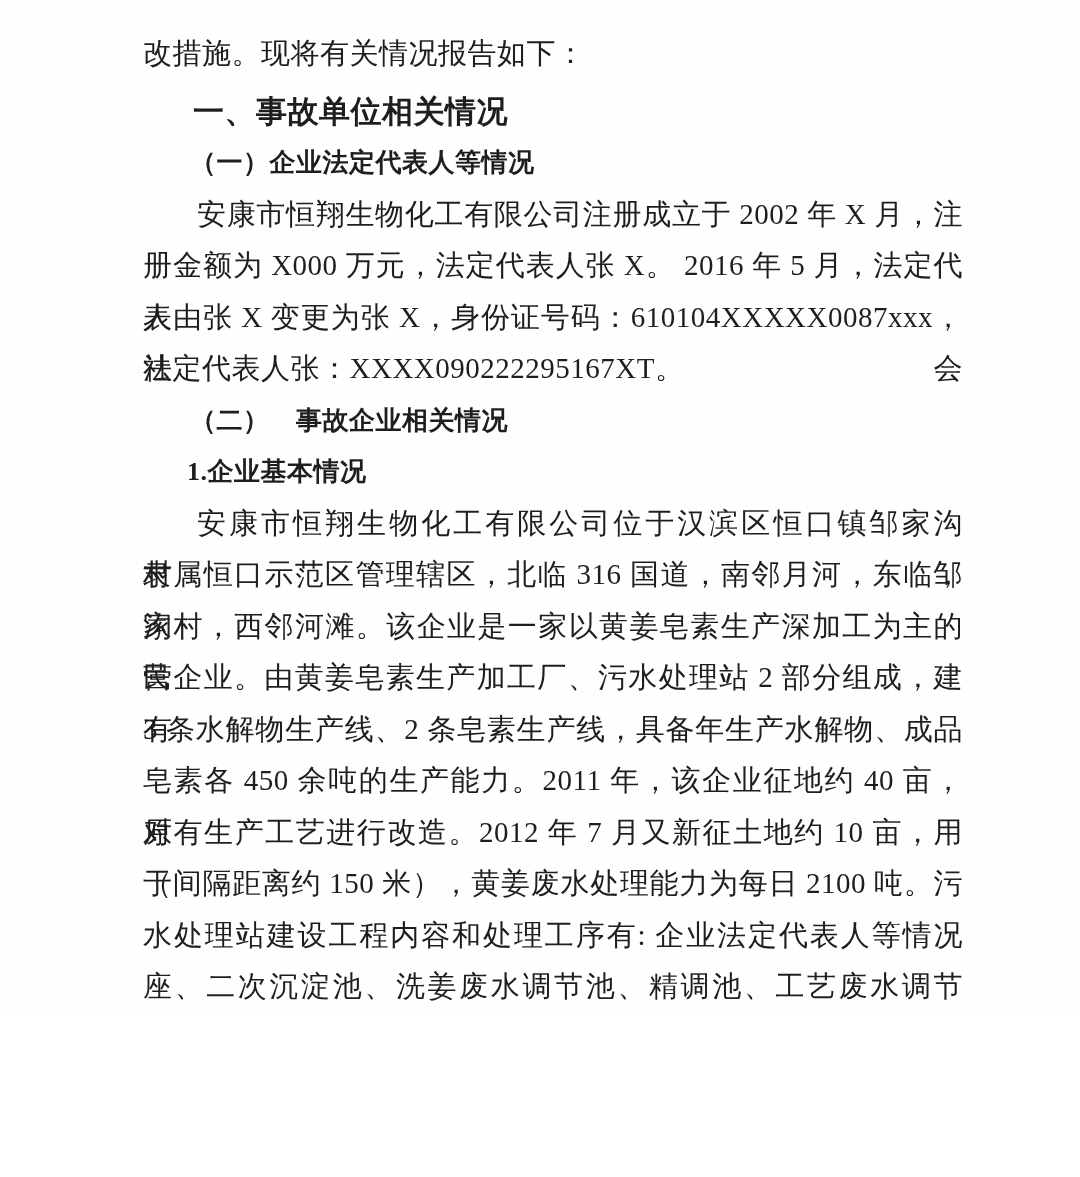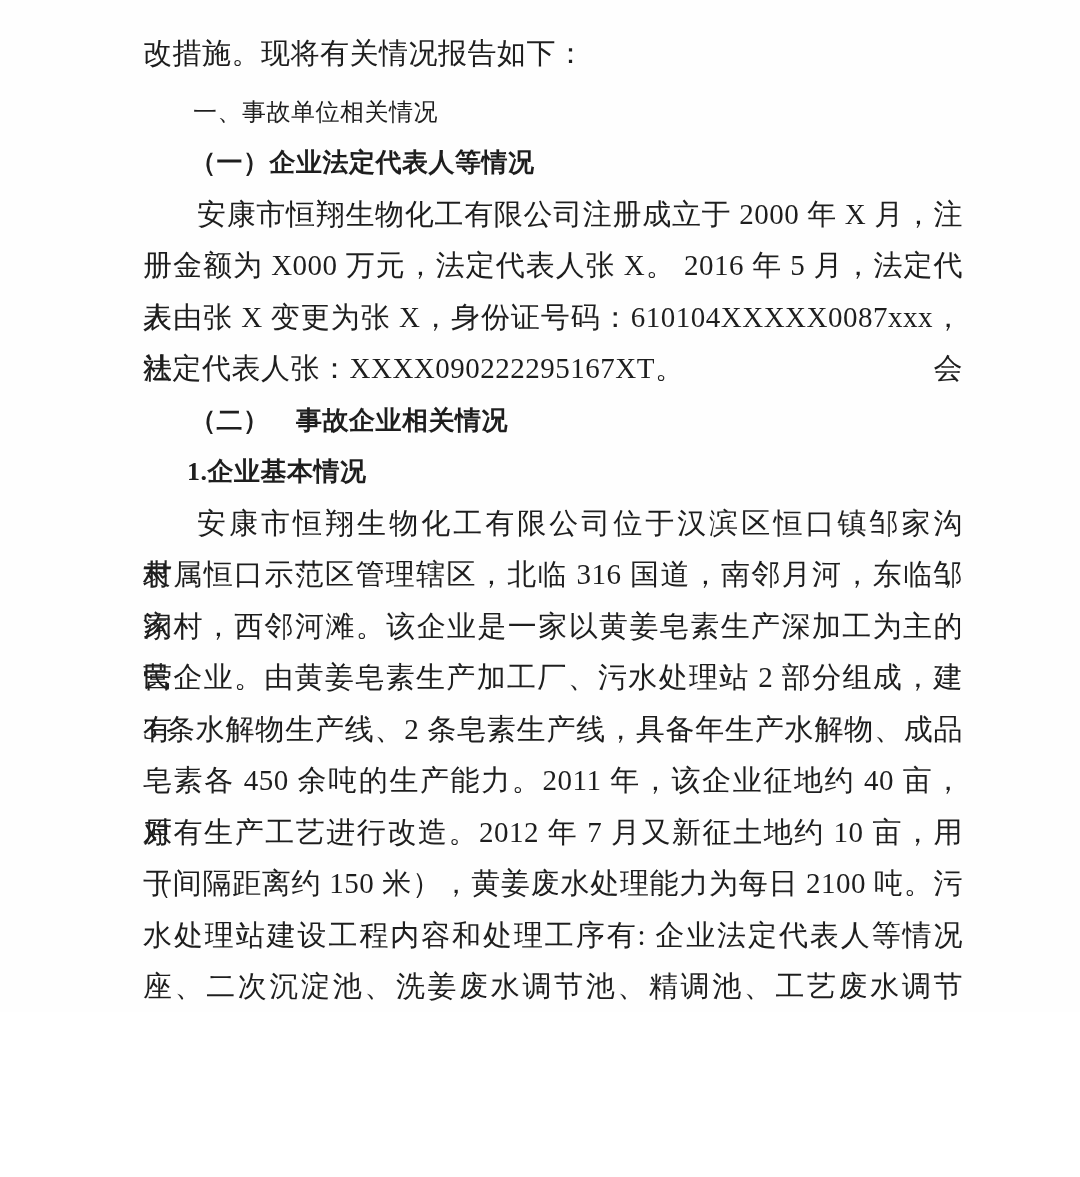--- a/index.html
+++ b/index.html
@@ -33,22 +33,22 @@
     text-align: justify;
     text-align-last: justify;
   }
   
   .ind {
     text-indent: 54px;
   }
   
   .h1 {
     font-family: "Liberation Sans", "DejaVu Sans", sans-serif;
-    font-weight: 400;
-    font-size: 24px;
+    font-weight: 700;
+    font-size: 31px;
     text-indent: 50px;
     margin-top: 6px;
   }
   
   .h2 {
     font-weight: 700;
     font-size: 26px;
     text-indent: 47px;
   }
   
@@ -63,21 +63,21 @@
 
 <div class="page">
   <div class="content">
 
     <div class="line">改措施。现将有关情况报告如下：</div>
 
     <div class="line h1">一、事故单位相关情况</div>
 
     <div class="line h2">（一）企业法定代表人等情况</div>
 
-    <div class="line ind just">安康市恒翔生物化工有限公司注册成立于 2000 年 X 月，注</div>
+    <div class="line ind just">安康市恒翔生物化工有限公司注册成立于 2002 年 X 月，注</div>
     <div class="line just">册金额为 X000 万元，法定代表人张 X。 2016 年 5 月，法定代表</div>
     <div class="line just">人由张 X 变更为张 X，身份证号码：610104XXXXX0087xxx，社会</div>
     <div class="line">法定代表人张：XXXX090222295167XT。</div>
 
     <div class="line h2">（二）　事故企业相关情况</div>
 
     <div class="line h3">1.企业基本情况</div>
 
     <div class="line ind just">安康市恒翔生物化工有限公司位于汉滨区恒口镇邹家沟村，</div>
     <div class="line just">隶属恒口示范区管理辖区，北临 316 国道，南邻月河，东临邹家</div>

